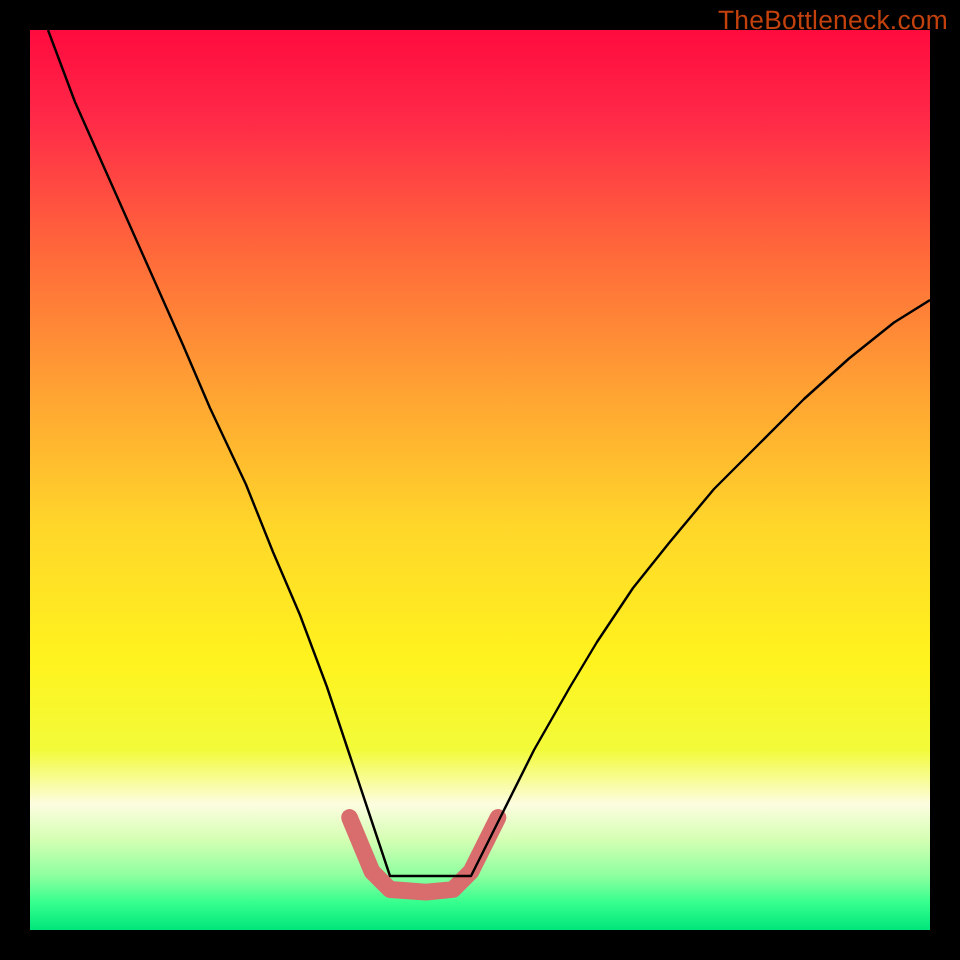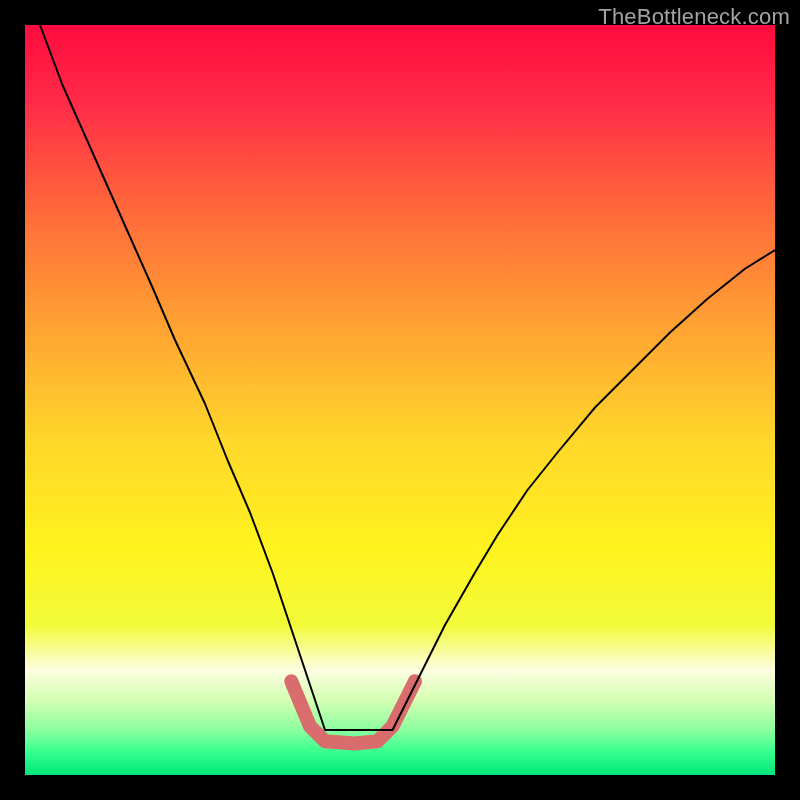--- a/index.html
+++ b/index.html
@@ -26,21 +26,21 @@
     overflow: hidden;
   }
   .gradient {
     position: absolute;
     inset: 0;
   }
   .watermark {
     position: absolute;
     top: 4px;
     right: 10px;
-    color: #a3a3a3;
+    color: #c2410c;
     font-size: 22px;
     letter-spacing: 0.2px;
     font-weight: 500;
   }
   svg.curve {
     position: absolute;
     inset: 0;
   }
 </style>
 </head>

